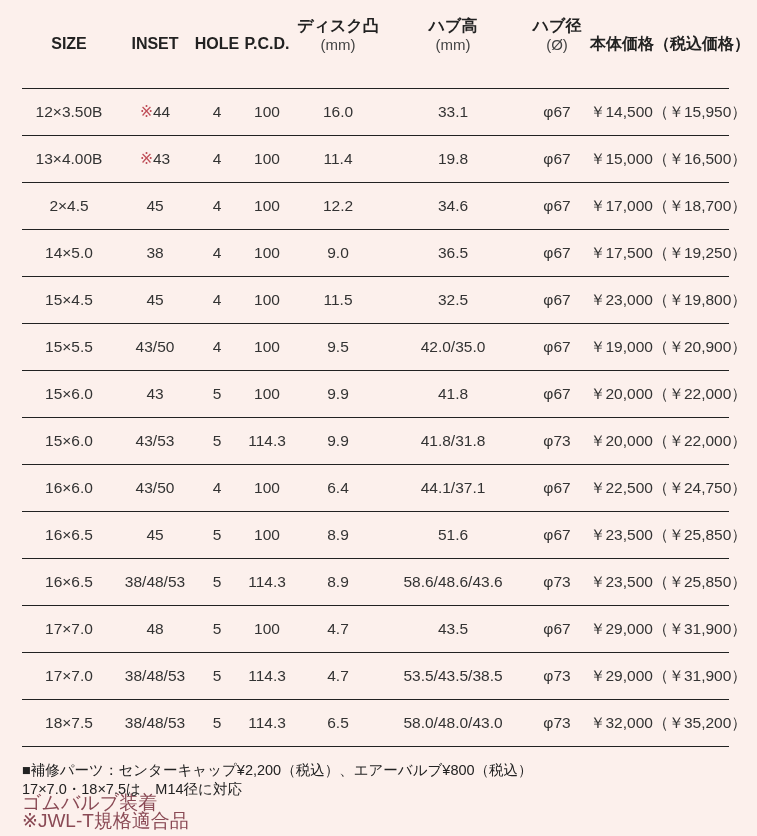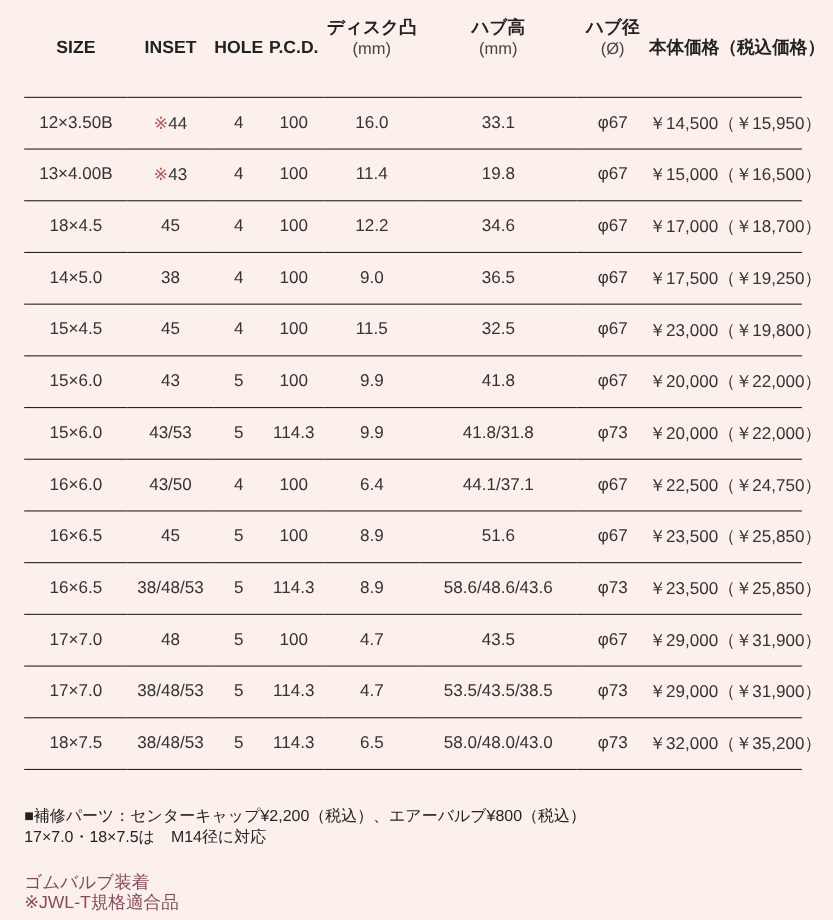--- a/index.html
+++ b/index.html
@@ -18,22 +18,22 @@
     height:70px; font-weight:bold; font-size:16px; color:#222;
     text-align:center; vertical-align:middle; padding:0;
     border-bottom:1.5px solid #222; line-height:1.05;
   }
   table.spec th .sub { display:block; font-size:15px; font-weight:normal; color:#444; margin-top:2px; }
   table.spec td {
     height:46px; font-size:15.5px; text-align:center; vertical-align:middle;
     padding:0; border-bottom:1.5px solid #222; color:#333; white-space:nowrap;
   }
   .mark { color:#c0505a; }
-  .notes { position:absolute; left:22px; top:733px; font-size:14.5px; color:#222; line-height:19px; }
-  .notes2 { position:absolute; left:22px; top:794px; font-size:16px; color:#8a4a55; line-height:18px; }
+  .notes { position:absolute; left:22px; top:761px; font-size:14.5px; color:#222; line-height:19px; }
+  .notes2 { position:absolute; left:22px; top:794px; font-size:19px; color:#8a4a55; line-height:18px; }
   .notes div, .notes2 div { white-space:nowrap; }
 </style>
 </head>
 <body>
 
 <div class="wrap">
   <table class="spec">
     <colgroup>
       <col style="width:94px">
         <col style="width:78px">
@@ -80,21 +80,21 @@
           <td>13×4.00B</td>
           <td><span class="mark">※</span><span>43</span></td>
           <td>4</td>
           <td>100</td>
           <td>11.4</td>
           <td>19.8</td>
           <td>φ67</td>
           <td style="text-align: left;">￥15,000（￥16,500）</td>
         </tr>
         <tr>
-          <td>18×4.5</td>
+          <td>2×4.5</td>
           <td><span class="mark"></span><span>45</span></td>
           <td>4</td>
           <td>100</td>
           <td>12.2</td>
           <td>34.6</td>
           <td>φ67</td>
           <td style="text-align: right;">￥17,000（￥18,700）</td>
         </tr>
         <tr>
           <td>14×5.0</td>
@@ -108,20 +108,30 @@
         </tr>
         <tr>
           <td>15×4.5</td>
           <td><span class="mark"></span><span>45</span></td>
           <td>4</td>
           <td>100</td>
           <td>11.5</td>
           <td>32.5</td>
           <td>φ67</td>
           <td style="text-align: left;">￥23,000（￥19,800）</td>
+        </tr>
+        <tr>
+          <td>15×5.5</td>
+          <td><span class="mark"></span><span>43/50</span></td>
+          <td>4</td>
+          <td>100</td>
+          <td>9.5</td>
+          <td>42.0/35.0</td>
+          <td>φ67</td>
+          <td style="text-align: left;">￥19,000（￥20,900）</td>
         </tr>
         <tr>
           <td>15×6.0</td>
           <td><span class="mark"></span><span>43</span></td>
           <td>5</td>
           <td>100</td>
           <td>9.9</td>
           <td>41.8</td>
           <td>φ67</td>
           <td style="text-align: left;">￥20,000（￥22,000）</td>

